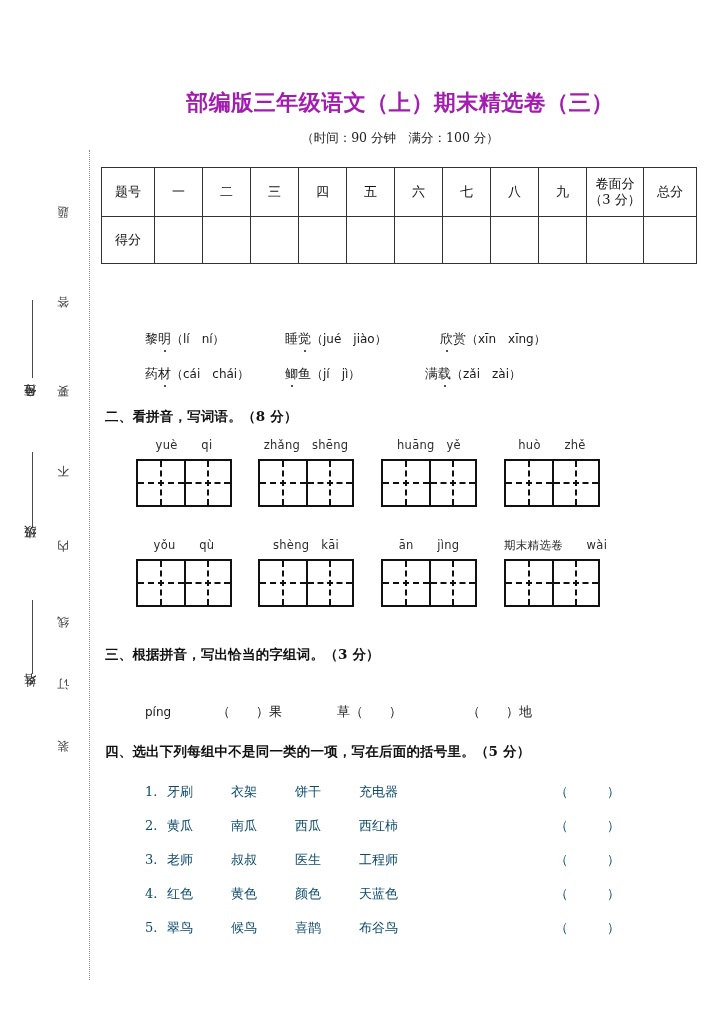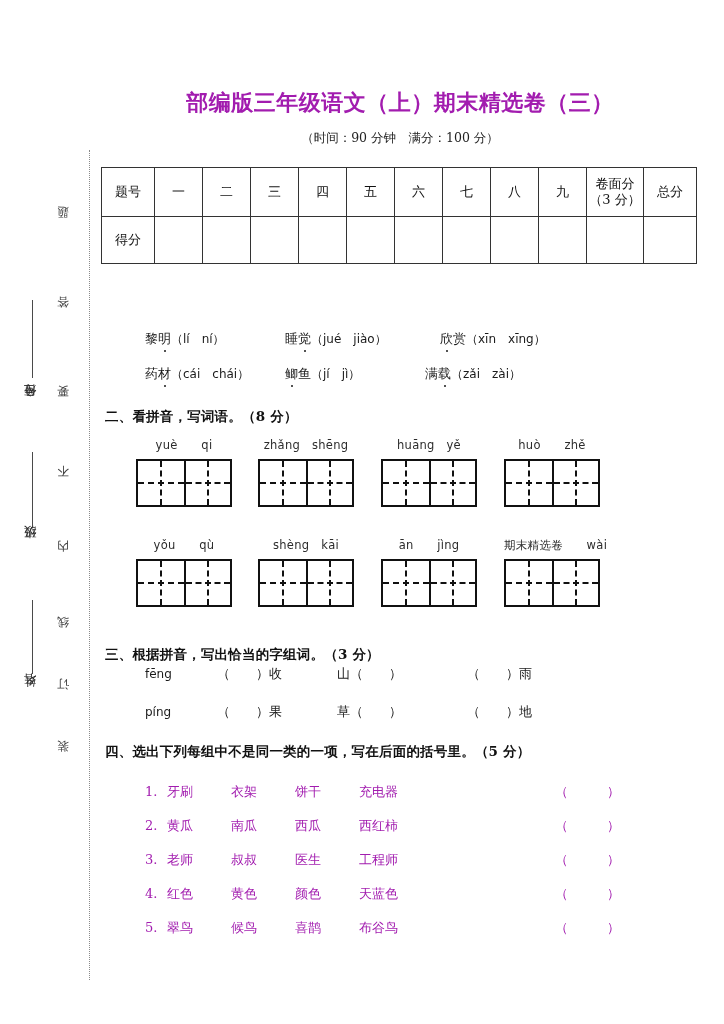--- a/index.html
+++ b/index.html
@@ -216,21 +216,21 @@
   .s3-a { display: inline-block; width: 120px; }
   .s3-b { display: inline-block; width: 130px; }
   .s3-c { display: inline-block; }
 
   .s4-row {
     position: absolute;
     left: 145px;
     width: 500px;
     font-family: "DejaVu Serif", "Liberation Serif", serif;
     font-size: 13px;
-    color: #a21caf;
+    color: #0c4a6e;
     white-space: nowrap;
   }
   .s4-idx { display: inline-block; width: 22px; }
   .s4-w   { display: inline-block; width: 64px; }
   .s4-paren { position: absolute; right: 0; top: 0; width: 90px; }
 </style>
 </head>
 <body>
 
 <div id="page">
@@ -374,23 +374,20 @@
   <div class="tz-group" style="left:504px; top:538px;">
     <div class="tz-pinyin">期末精选卷　　wài</div>
     <div class="tz-boxes">
       <div class="tz-cell"></div>
       <div class="tz-cell"></div>
     </div>
   </div>
 
   <div class="section-head" style="top:630px;margin-top:16px;">三、根据拼音，写出恰当的字组词。（3 分）</div>
 
-  <div class="s3-row" style="left:145px; top:665px;">
-    <span class="s3-pin">fēng</span><span class="s3-a">（　　）收</span><span class="s3-b">山（　　）</span><span class="s3-c">（　　）雨</span>
-  </div>
   <div class="s3-row" style="left:145px; top:703px;">
     <span class="s3-pin">píng</span><span class="s3-a">（　　）果</span><span class="s3-b">草（　　）</span><span class="s3-c">（　　）地</span>
   </div>
 
   <div class="section-head" style="top:743px;">四、选出下列每组中不是同一类的一项，写在后面的括号里。（5 分）</div>
 
   <div class="s4-row" style="top:783px;">
     <span class="s4-idx">1.</span><span class="s4-w">牙刷</span><span class="s4-w">衣架</span><span class="s4-w">饼干</span><span class="s4-w">充电器</span><span class="s4-paren">（　　　）</span>
   </div>
   <div class="s4-row" style="top:817px;">

